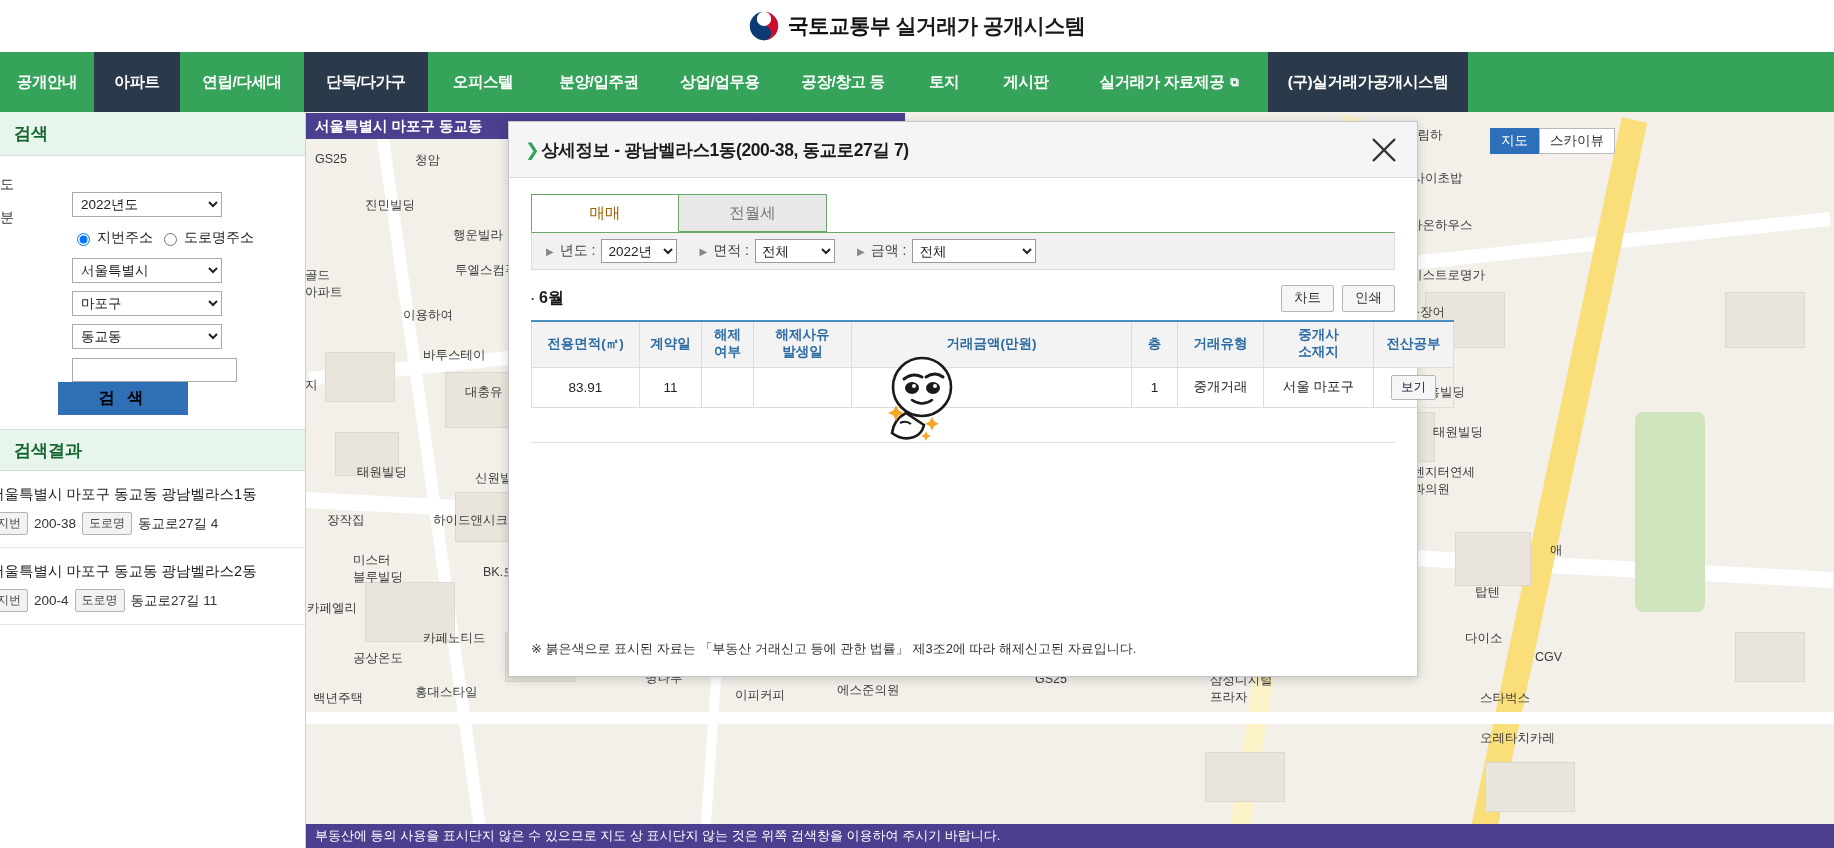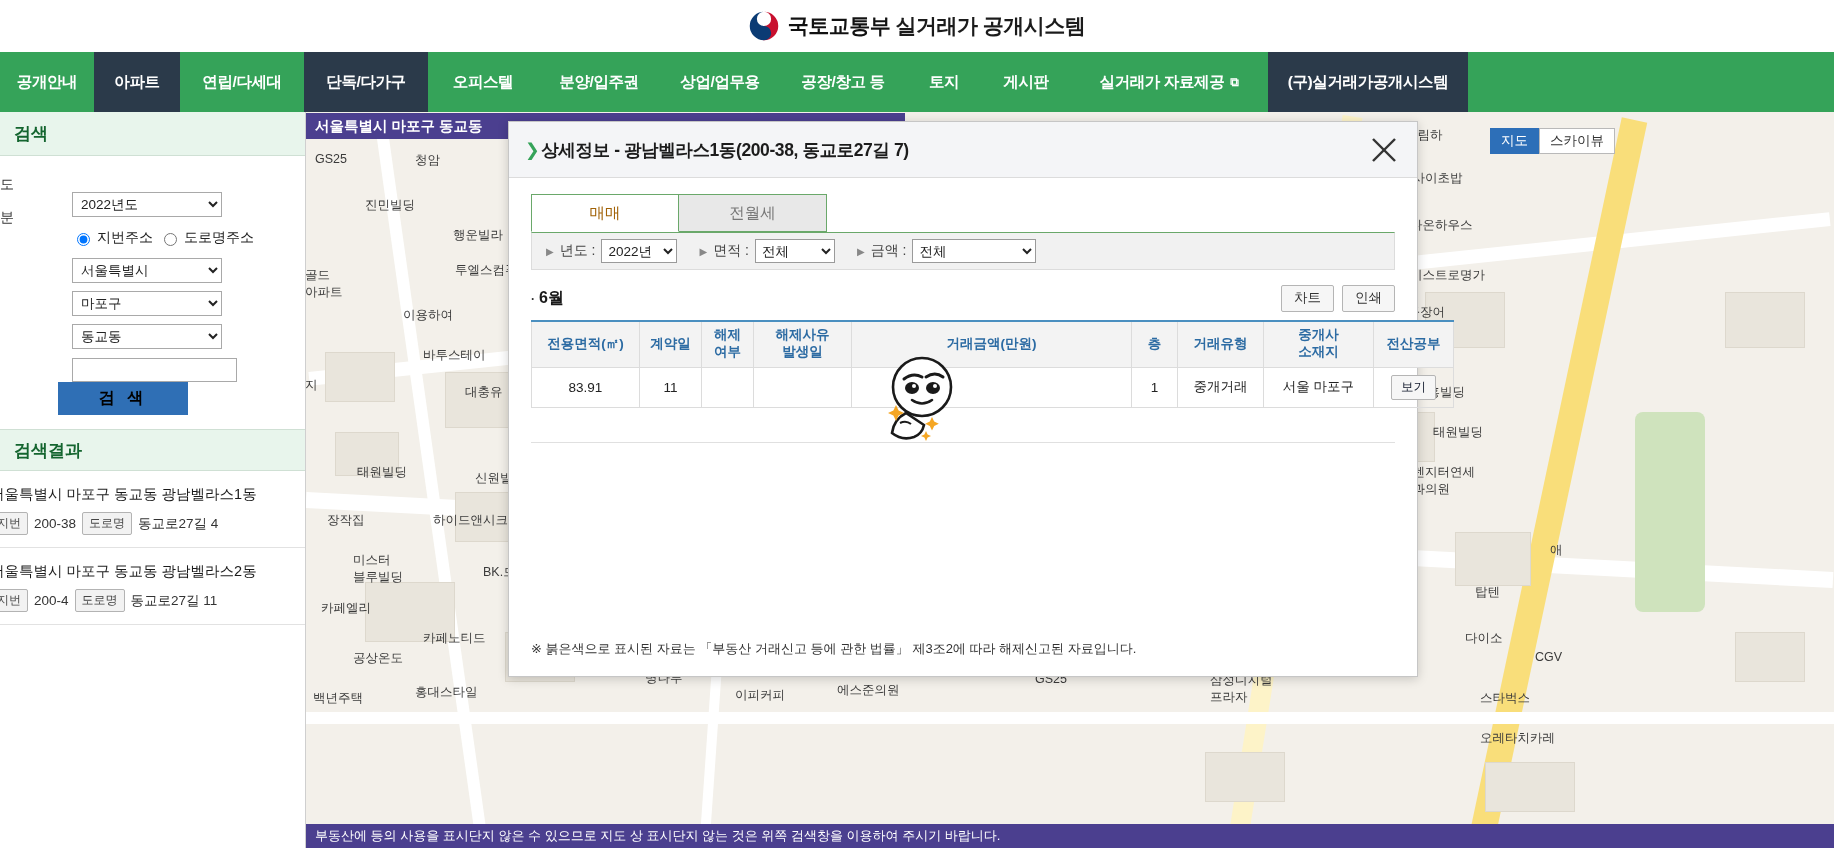--- a/index.html
+++ b/index.html
@@ -334,21 +334,21 @@
     <div class="map-label" style="left:98px;top:195px">이용하여</div>
     <div class="map-label" style="left:118px;top:235px">바투스테이</div>
     <div class="map-label" style="left:0px;top:265px">지</div>
     <div class="map-label" style="left:160px;top:272px">대충유</div>
     <div class="map-label" style="left:52px;top:352px">태원빌딩</div>
     <div class="map-label" style="left:22px;top:400px">장작집</div>
     <div class="map-label" style="left:170px;top:358px">신원빌</div>
     <div class="map-label" style="left:128px;top:400px">하이드앤시크</div>
     <div class="map-label" style="left:48px;top:440px">미스터<br>블루빌딩</div>
     <div class="map-label" style="left:178px;top:452px">BK.드웰</div>
-    <div class="map-label" style="left:16px;top:488px">카페엘리</div>
+    <div class="map-label" style="left:2px;top:488px">카페엘리</div>
     <div class="map-label" style="left:118px;top:518px">카페노티드</div>
     <div class="map-label" style="left:48px;top:538px">공상온도</div>
     <div class="map-label" style="left:8px;top:578px">백년주택</div>
     <div class="map-label" style="left:110px;top:572px">홍대스타일</div>
     <div class="map-label" style="left:340px;top:558px">명나루</div>
     <div class="map-label" style="left:430px;top:575px">이피커피</div>
     <div class="map-label" style="left:532px;top:570px">에스준의원</div>
     <div class="map-label" style="left:730px;top:560px">GS25</div>
     <div class="map-label" style="left:905px;top:560px">삼성디지털<br>프라자</div>
 

